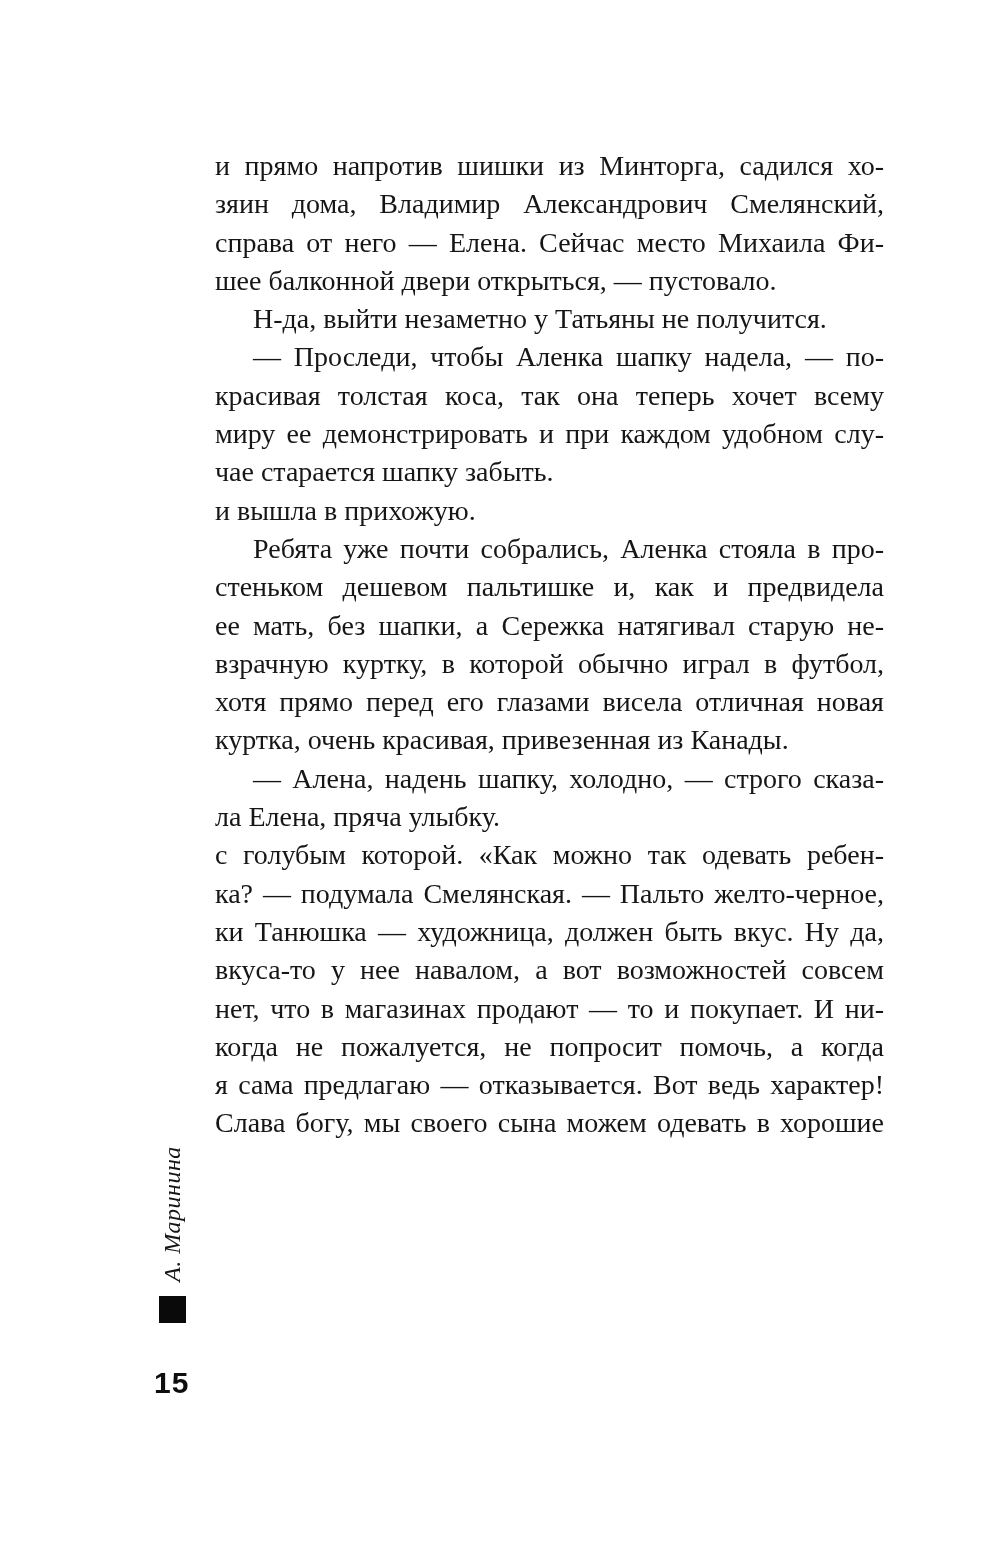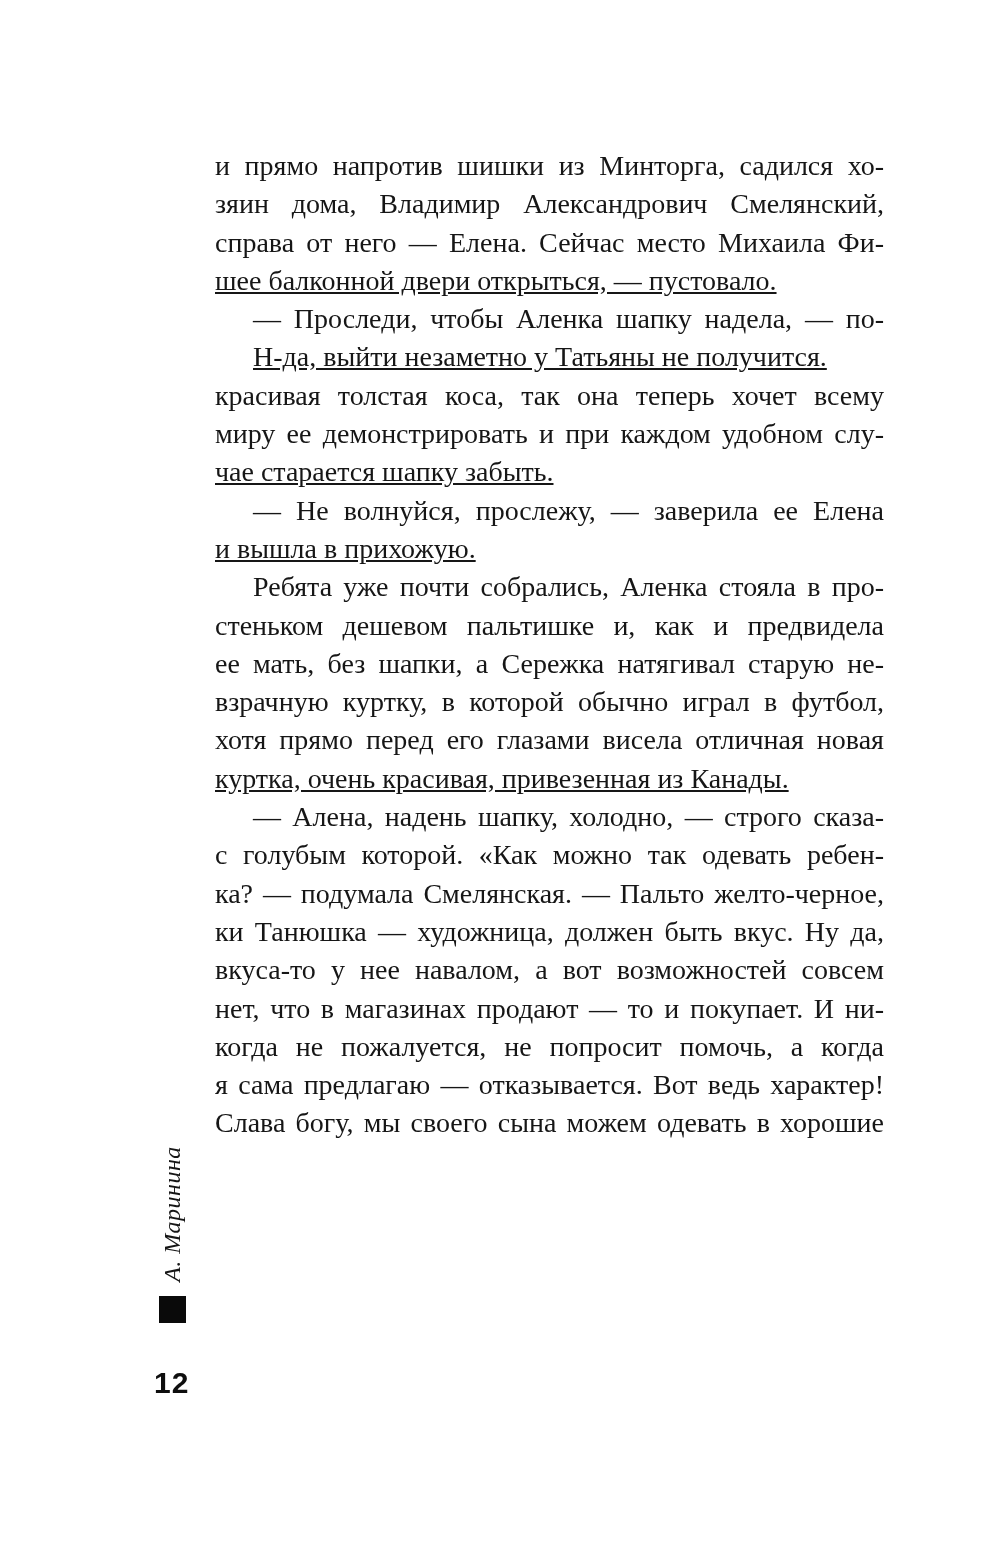--- a/index.html
+++ b/index.html
@@ -29,21 +29,20 @@
     color: #161616;
   }
   .text-line {
     text-align: justify;
     text-align-last: justify;
     white-space: normal;
   }
   .text-line.last {
     text-align: left;
     text-align-last: left;
-    text-decoration: underline;
   }
   .text-line.indent {
     text-indent: 38px;
   }
   .author-vertical {
     position: absolute;
     left: 172px;
     top: 1214px;
     transform: translate(-50%, -50%) rotate(-90deg);
     transform-origin: center center;
@@ -75,41 +74,41 @@
 </style>
 </head>
 <body>
 
 <div class="book-page">
 
   <div class="author-vertical">А. Маринина</div>
 
   <div class="marker-square"></div>
 
-  <div class="page-number">12</div>
+  <div class="page-number">15</div>
 
   <div class="text-block">
       <div class="text-line">и прямо напротив шишки из Минторга, садился хо-</div>
       <div class="text-line">зяин дома, Владимир Александрович Смелянский,</div>
       <div class="text-line">справа от него — Елена. Сейчас место Михаила Фи-</div>
       <div class="text-line last">шее балконной двери открыться, — пустовало.</div>
+      <div class="text-line last indent">Н-да, выйти незаметно у Татьяны не получится.</div>
       <div class="text-line indent">— Проследи, чтобы Аленка шапку надела, — по-</div>
-      <div class="text-line last indent">Н-да, выйти незаметно у Татьяны не получится.</div>
       <div class="text-line">красивая толстая коса, так она теперь хочет всему</div>
       <div class="text-line">миру ее демонстрировать и при каждом удобном слу-</div>
       <div class="text-line last">чае старается шапку забыть.</div>
-      <div class="text-line indent">— Не волнуйся, прослежу, — заверила ее Елена</div>
       <div class="text-line last">и вышла в прихожую.</div>
       <div class="text-line indent">Ребята уже почти собрались, Аленка стояла в про-</div>
       <div class="text-line">стеньком дешевом пальтишке и, как и предвидела</div>
       <div class="text-line">ее мать, без шапки, а Сережка натягивал старую не-</div>
       <div class="text-line">взрачную куртку, в которой обычно играл в футбол,</div>
       <div class="text-line">хотя прямо перед его глазами висела отличная новая</div>
       <div class="text-line last">куртка, очень красивая, привезенная из Канады.</div>
       <div class="text-line indent">— Алена, надень шапку, холодно, — строго сказа-</div>
+      <div class="text-line last">ла Елена, пряча улыбку.</div>
       <div class="text-line">с голубым которой. «Как можно так одевать ребен-</div>
       <div class="text-line">ка? — подумала Смелянская. — Пальто желто-черное,</div>
       <div class="text-line">ки Танюшка — художница, должен быть вкус. Ну да,</div>
       <div class="text-line">вкуса-то у нее навалом, а вот возможностей совсем</div>
       <div class="text-line">нет, что в магазинах продают — то и покупает. И ни-</div>
       <div class="text-line">когда не пожалуется, не попросит помочь, а когда</div>
       <div class="text-line">я сама предлагаю — отказывается. Вот ведь характер!</div>
       <div class="text-line">Слава богу, мы своего сына можем одевать в хорошие</div>
     </div>
 

